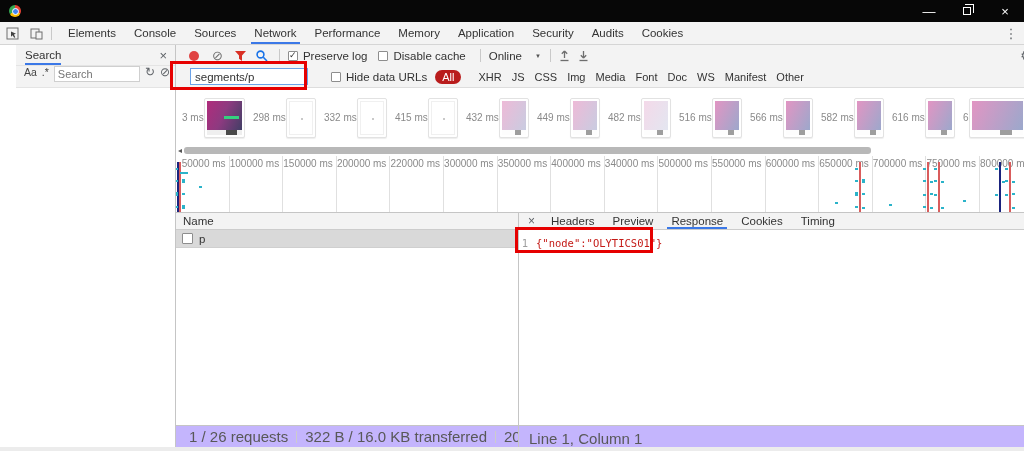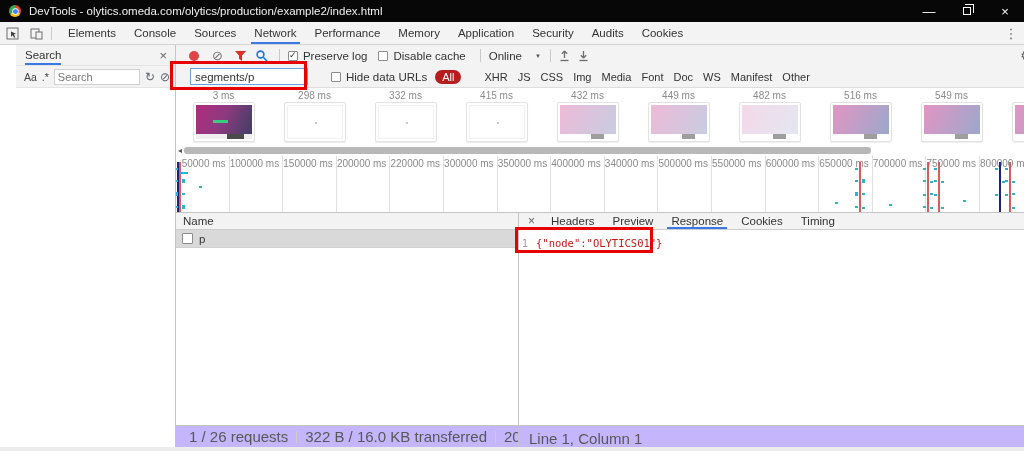--- a/index.html
+++ b/index.html
@@ -29,21 +29,21 @@
 
   
   .main{position:absolute;left:16px;top:45px;width:1024px;height:402px;display:flex}
 
   
   .search-panel{width:160px;flex:0 0 160px;border-right:1px solid #c5c5c5;background:#fff;display:flex;flex-direction:column}
   .sp-header{height:21px;background:#f3f3f3;display:flex;align-items:center;padding:0 4px 0 9px;border-bottom:1px solid #e4e4e4}
   .sp-title{font-size:11.5px;color:#333;height:100%;display:flex;align-items:center;position:relative}
   .sp-title::after{content:"";position:absolute;left:0;right:0;bottom:0;height:2px;background:#3b78e7}
   .sp-close{margin-left:auto;color:#5f6368;font-size:13px;padding:0 4px}
-  .sp-controls{height:22px;background:#f3f3f3;display:flex;align-items:center;padding:0 5px 0 8px;gap:5px;border-bottom:1px solid #e4e4e4}
+  .sp-controls{height:22px;background:#f3f3f3;display:flex;align-items:flex-start;padding:0 5px 0 8px;gap:5px;border-bottom:1px solid #e4e4e4}
   .sp-toggle{font-size:10.5px;color:#444}
   .sp-input{flex:1;min-width:0;height:16px;border:1px solid #cfcfcf;background:#fff;font-size:11px;padding:0 3px;color:#333;font-family:inherit;outline:none}
   .sp-icon{color:#5f6368;font-size:12px;line-height:1}
   .sp-results{flex:1;background:#fff}
 
   
   .network-panel{flex:1;min-width:0;display:flex;flex-direction:column;background:#fff}
   .net-toolbar{height:21px;flex:0 0 21px;background:#f3f3f3;display:flex;align-items:center;padding:0 8px 0 13px}
   .record-dot{width:10px;height:10px;border-radius:50%;background:#e04343;margin-right:13px;flex:0 0 10px}
   .icon-clear{color:#6e6e6e;font-size:13px;margin-right:11px;line-height:1}
@@ -53,25 +53,25 @@
   .cb-group{display:flex;align-items:center;gap:5px;font-size:11.5px;color:#333;margin-right:11px;white-space:nowrap}
   .throttle{display:flex;align-items:center;font-size:11.5px;color:#333;margin-right:6px;white-space:nowrap}
   .dd-arrow{font-size:6px;color:#555;margin-left:13px}
   .gear{margin-left:auto;color:#5f6368;font-size:13px}
 
   .filter-bar{height:22px;flex:0 0 22px;background:#f3f3f3;display:flex;align-items:center;padding:0 8px 0 14px;border-bottom:1px solid #ddd}
   .filter-input{width:118px;height:17px;border:1px solid #6aa2e8;font-size:11.5px;padding:0 4px;color:#333;font-family:inherit;outline:none;background:#fff}
   .fb-cb-group{display:flex;align-items:center;gap:5px;font-size:11.5px;color:#333;margin-left:23px;white-space:nowrap}
   .pills{display:flex;align-items:center;margin-left:8px}
   .pill{font-size:11px;color:#333;padding:1px 5px;border-radius:9px;white-space:nowrap}
-  .pill.active{background:#b91c1c;color:#fff;padding:1px 7px;margin-right:18px}
+  .pill.active{background:#b91c1c;color:#fff;padding:1px 7px;margin-right:12px}
 
   
   .filmstrip{height:58px;flex:0 0 58px;display:flex;overflow:hidden;padding:2px 0 0 2px;background:#fff}
-  .frame{width:63px;margin:0 14px;flex:0 0 63px;display:flex;flex-direction:column;align-items:center}
+  .frame{width:63px;margin:0 4px;flex:0 0 63px;display:flex;flex-direction:row;align-items:center}
   .frame-label{font-size:10px;color:#8a8a8a;height:12px;line-height:12px;white-space:nowrap}
   .frame-card{width:62px;height:40px;border:1px solid #e2e2e2;border-radius:2px;background:#fff;padding:2px;box-shadow:0 1px 1px rgba(0,0,0,.07)}
   .thumb{width:100%;height:100%;position:relative;overflow:hidden}
   .thumb[data-type="dark"]{background:linear-gradient(115deg,#b02c7c,#8e3a80 45%,#3a3f63)}
   .thumb[data-type="dark"]::before{content:"";position:absolute;left:17px;top:15px;width:15px;height:3px;background:#35d07f}
   .thumb[data-type="dark"]::after{content:"";position:absolute;left:0;bottom:0;width:100%;height:5px;
     background:linear-gradient(to right,#efefef 0 55%,#4a4a4a 55% 85%,#efefef 85%)}
   .thumb[data-type="blank"]{background:#fff;border:1px solid #f0f0f0}
   .thumb[data-type="blank"]::before{content:"";position:absolute;left:50%;top:50%;width:2px;height:2px;background:#c9c9c9}
   .thumb[data-type="pink-light"]{background:linear-gradient(115deg,#eebad7,#c6cde1)}
@@ -122,21 +122,20 @@
   .ann1{left:170px;top:61px;width:137px;height:29px}
   .ann2{left:515px;top:227px;width:138px;height:26px}
 </style>
 </head>
 <body>
 
 <div class="window">
 
   <div class="titlebar">
     <span class="chrome-icon"></span>
-    <span class="win-title">DevTools - olytics.omeda.com/olytics/production/example2/index.html</span>
     <div class="win-controls">
       <span class="win-btn">—</span>
       <span class="win-btn">
           <span class="restore-glyph"></span>
         </span>
       <span class="win-btn">×</span>
     </div>
   </div>
 
   <div class="tabbar">
@@ -290,26 +289,20 @@
             </div>
         </div>
         <div class="frame">
           <div class="frame-label">482 ms</div>
           <div class="frame-card">
               <div class="thumb" data-type="pink-faint"></div>
             </div>
         </div>
         <div class="frame">
           <div class="frame-label">516 ms</div>
-          <div class="frame-card">
-              <div class="thumb" data-type="pink"></div>
-            </div>
-        </div>
-        <div class="frame">
-          <div class="frame-label">549 ms</div>
           <div class="frame-card">
               <div class="thumb" data-type="pink"></div>
             </div>
         </div>
         <div class="frame">
           <div class="frame-label">566 ms</div>
           <div class="frame-card">
               <div class="thumb" data-type="pink"></div>
             </div>
         </div>

